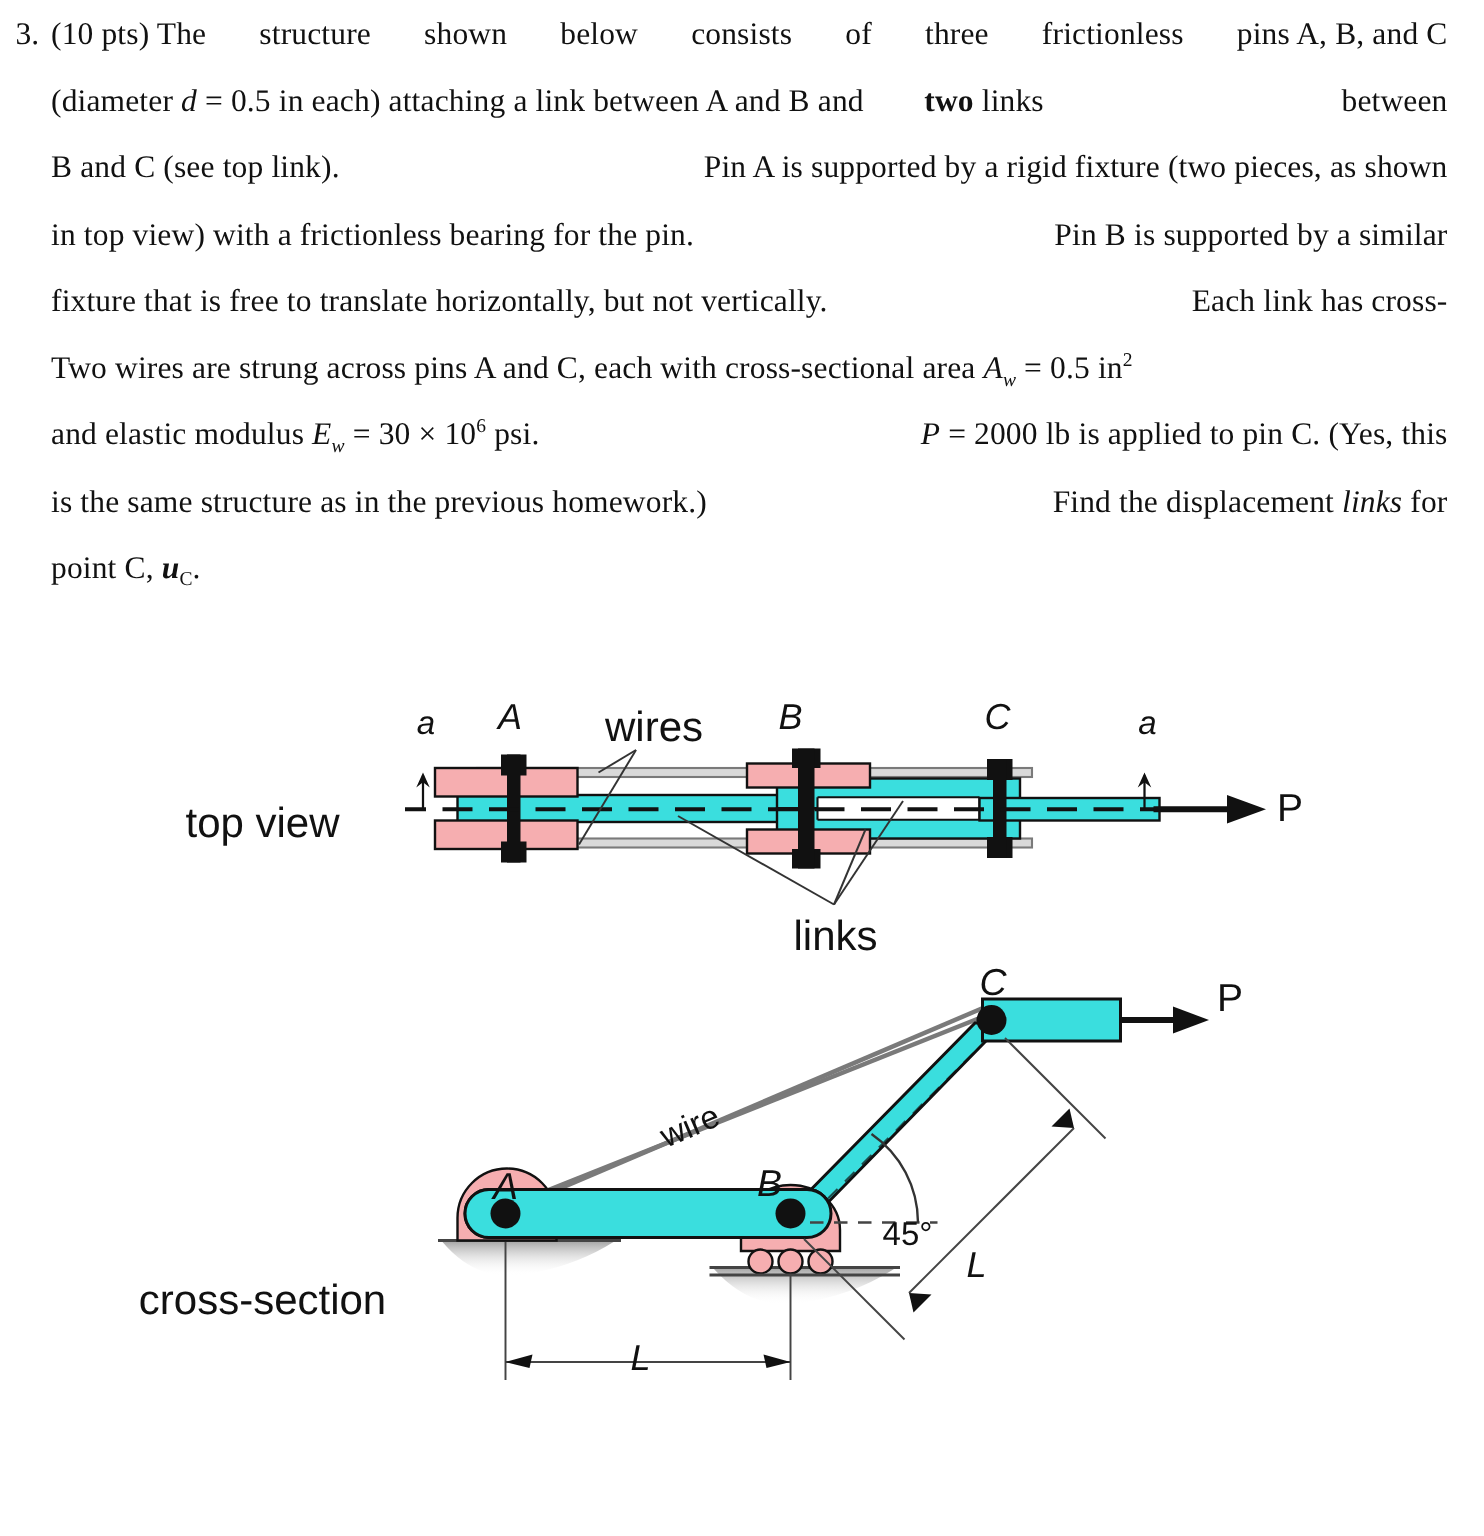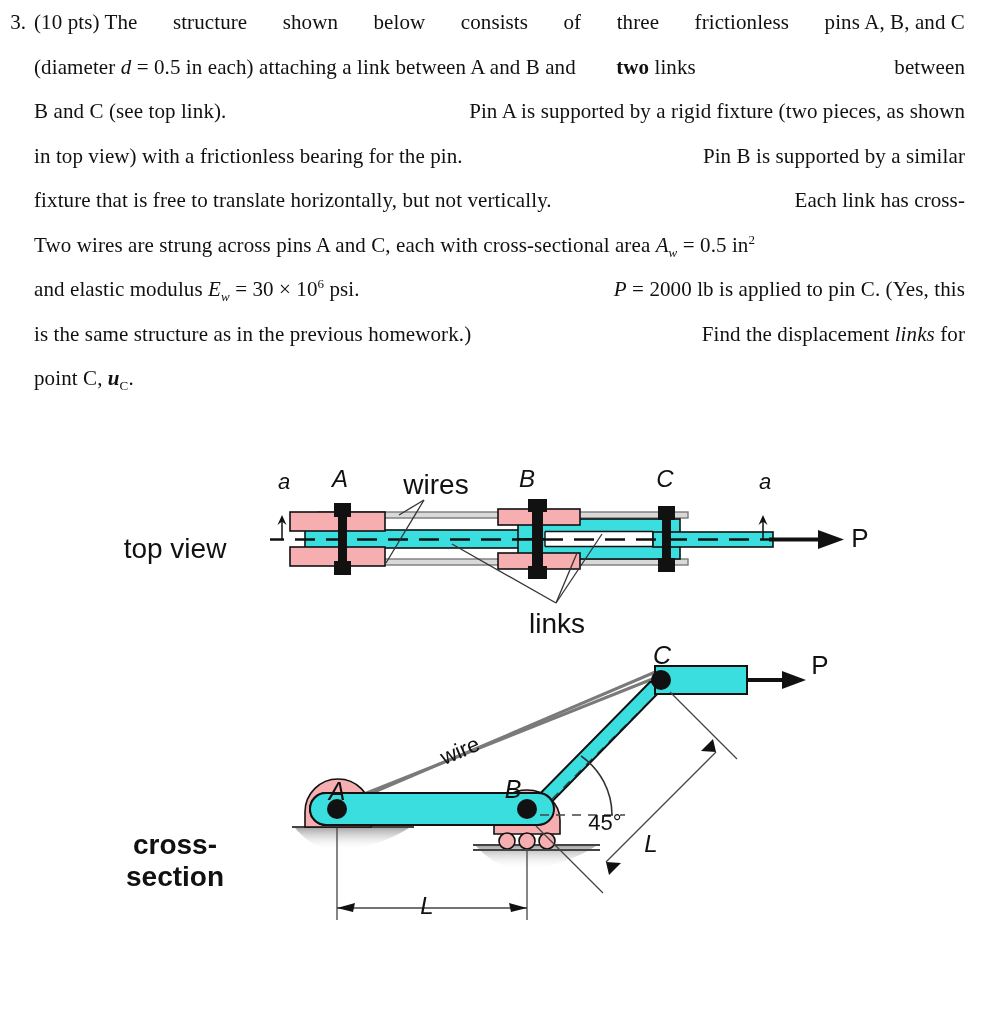--- a/index.html
+++ b/index.html
@@ -124,21 +124,21 @@
       </div>
 
     </div>
   </div>
 </div>
 
 <div id="figure">
 
   <div class="figlabel" style="left:100px;top:78px;width:150px;text-align:center;">top view</div>
 
-  <div class="figlabel" style="left:85px;top:374px;width:180px;font-weight:bold;">cross-section</div>
+  <div class="figlabel" style="left:85px;top:396px;width:180px;">cross-section</div>
 
   <svg width="989" height="200" viewBox="0 0 989 200" style="position:absolute;left:0;top:0;">
 
     <g>
       <rect x="318" y="57" width="370" height="6" fill="#d9d9d9" stroke="#7a7a7a" stroke-width="1.4"></rect>
     </g>
     <g>
       <rect x="318" y="104" width="370" height="6" fill="#d9d9d9" stroke="#7a7a7a" stroke-width="1.4"></rect>
     </g>
 

